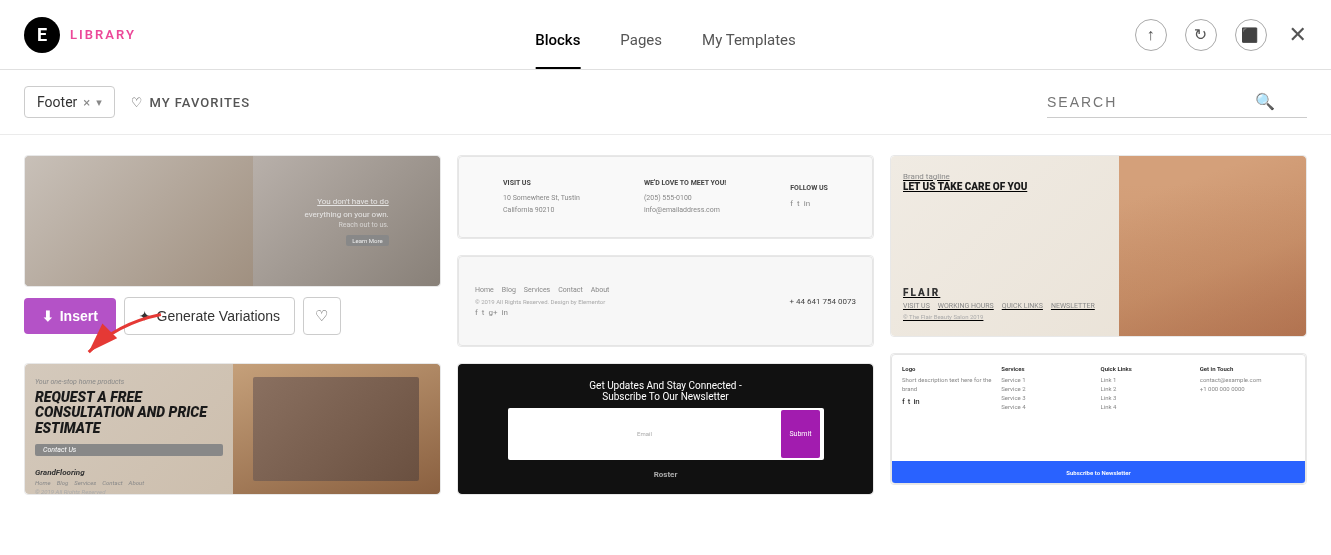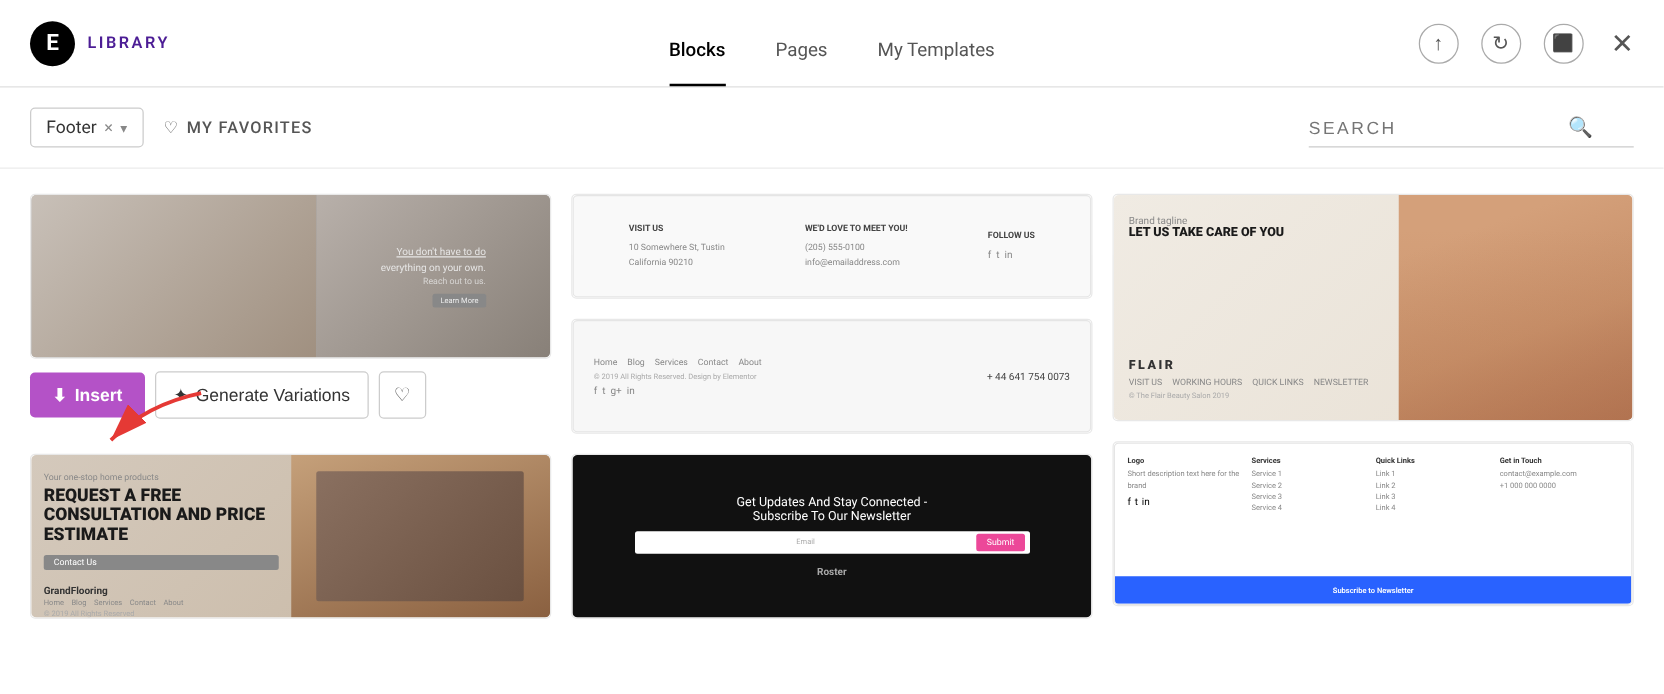--- a/index.html
+++ b/index.html
@@ -27,21 +27,21 @@
       display: flex; align-items: center; justify-content: center;
       color: #fff;
       font-weight: bold;
       font-size: 18px;
     }
     .library-label {
       font-size: 13px;
       font-weight: 600;
       letter-spacing: 2px;
       text-transform: uppercase;
-      color: #4c1d95;
+      color: #ec4899;
     }
     .header-tabs {
       display: flex;
       align-items: flex-end;
       gap: 40px;
       position: absolute;
       left: 50%;
       transform: translateX(-50%);
       height: 100%;
     }
@@ -232,49 +232,50 @@
       border-radius: 4px;
       display: flex; align-items: center; justify-content: center;
       flex-direction: column;
       gap: 6px;
       color: #fff;
       font-size: 9px;
       padding: 10px;
       text-align: center;
     }
     .thumb-4-title { font-size: 10px; font-weight: 400; }
-    .thumb-4-btn { background: #ec4899; color: #fff; padding: 3px 8px; border-radius: 2px; font-size: 7px; }
+    .thumb-4-btn { background: #a21caf; color: #fff; padding: 20px 8px; border-radius: 2px; font-size: 7px; }
     .thumb-5 {
       height: 130px;
       background: linear-gradient(135deg, #d4c9bc 0%, #c8b8a4 100%);
       border-radius: 4px;
       display: flex;
       overflow: hidden;
     }
     .thumb-5-left {
       flex: 1; padding: 14px 10px;
       display: flex; flex-direction: column; justify-content: flex-start;
       gap: 4px;
+      font-style: italic;
     }
     .thumb-5-right {
       width: 50%;
       background: linear-gradient(180deg, #c9a882 0%, #a0816a 100%);
       object-fit: cover;
     }
     .thumb-5-big-text { font-size: 14px; font-weight: 900; color: #1a1a1a; line-height: 1.1; text-transform: uppercase; }
     .thumb-6 {
       height: 180px;
       background: linear-gradient(135deg, #f0ebe3 0%, #e8e0d4 100%);
       border-radius: 4px;
       display: flex;
       overflow: hidden;
     }
     .thumb-6-left {
       flex: 1; padding: 16px 12px;
-      display: flex; flex-direction: column; justify-content: space-between;
+      display: flex; flex-direction: column; justify-content: space-between; text-decoration: underline;
     }
     .thumb-6-right {
       width: 45%;
       background: linear-gradient(180deg, #d4a07a 0%, #b07858 100%);
     }
     .thumb-6-tagline { font-size: 8px; color: #888; }
     .thumb-6-title { font-size: 10px; font-weight: 900; color: #1a1a1a; line-height: 1.15; text-transform: uppercase; }
 
     .thumb-9 {
       height: 130px;

